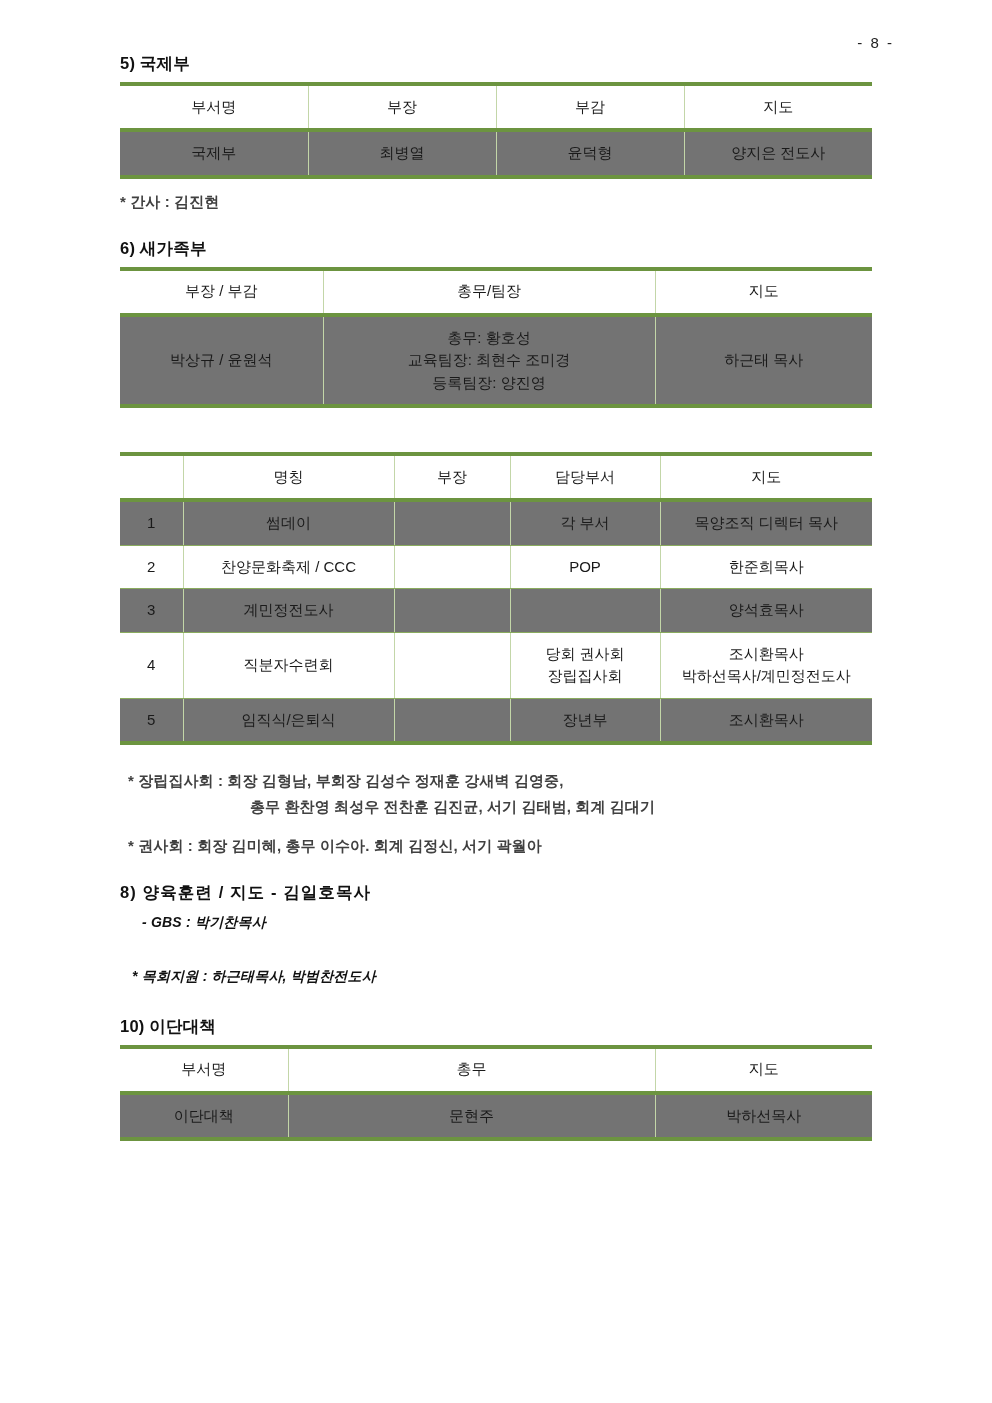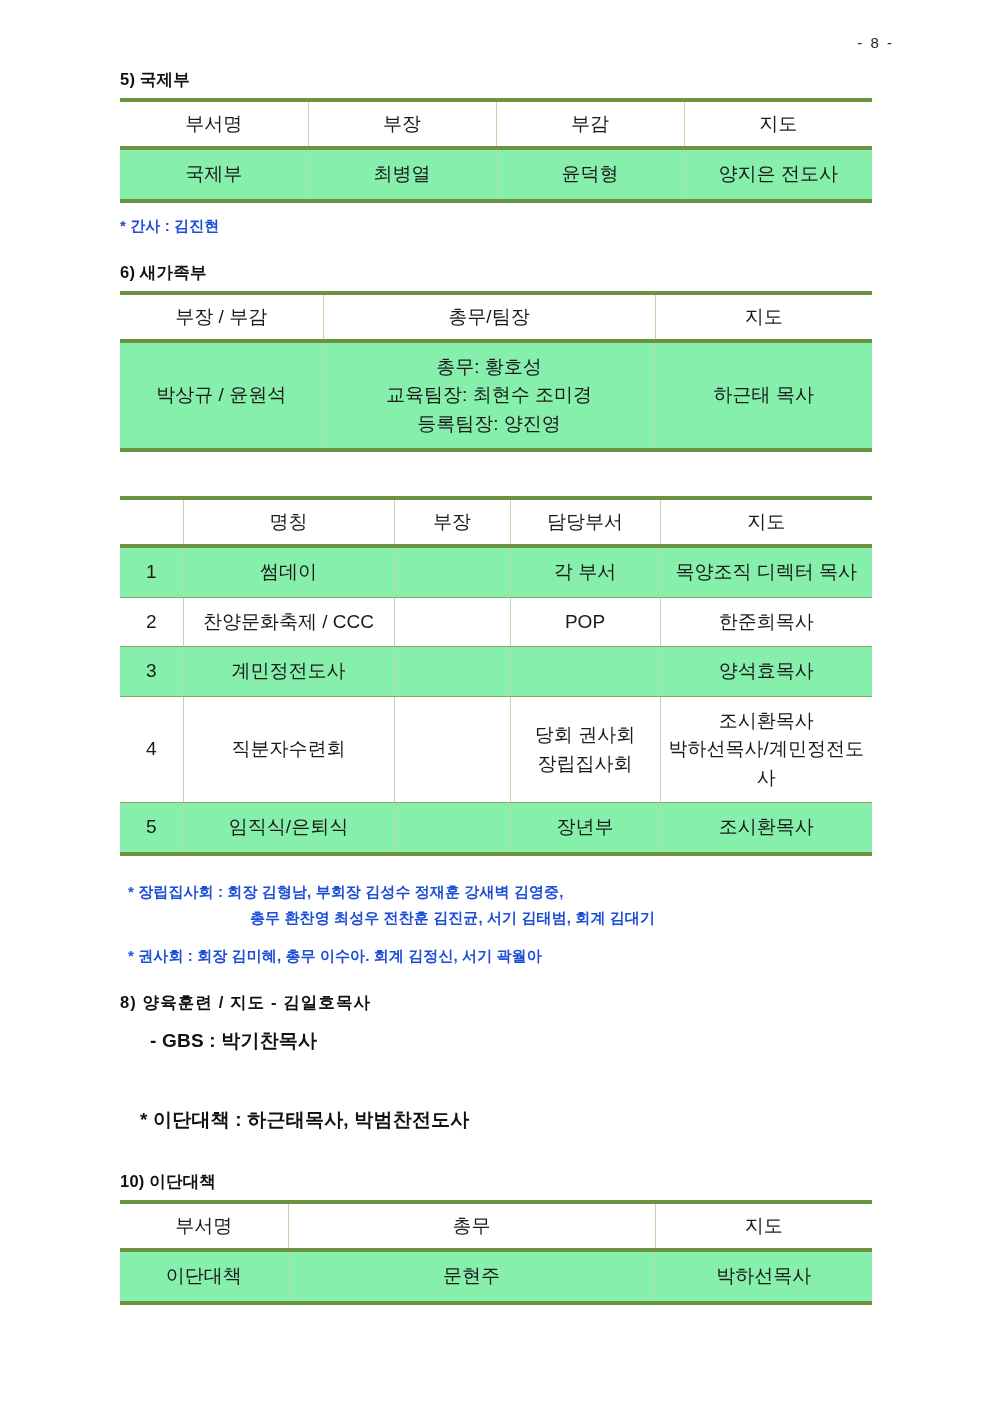--- a/index.html
+++ b/index.html
@@ -32,67 +32,68 @@
     right: 98px;
     font-size: 15px;
     letter-spacing: 2px;
     color: #222;
   }
 
   
   .content {
     position: absolute;
     left: 120px;
-    top: 68px;
+    top: 52px;
     width: 752px;
   }
 
   
   .heading {
     font-size: 16.5px;
     font-weight: bold;
     color: #111;
     letter-spacing: 0.2px;
     margin: 0 0 8px 0;
     line-height: 1.35;
   }
   .heading.wide { letter-spacing: 1.1px; }
 
   .sub-line {
-    font-size: 19px;
+    font-size: 14px;
     font-weight: bold;
     color: #111;
-    margin: 12px;
+    margin: 4px;
     line-height: 1.7;
     letter-spacing: 0.2px;
+    font-style: italic;
   }
   .sub-line.indent1 { padding-left: 18px; }
   .sub-line.indent2 { padding-left: 8px; }
 
   .note {
     font-size: 15px;
     font-weight: bold;
-    color: #1d4ed8;
+    color: #404040;
     margin: 0;
     line-height: 1.72;
     letter-spacing: 0.1px;
   }
   .note.pad-left { padding-left: 8px; margin-top: 13px; }
   .note.hang { padding-left: 130px; }
 
   .spacer-sm { height: 10px; }
   .spacer-md { height: 22px; }
   .spacer-xl { height: 44px; }
 
   
   table.grid {
     width: 752px;
     border-collapse: collapse;
     table-layout: fixed;
-    font-size: 19px;
+    font-size: 15px;
     color: #1a1a1a;
   }
   table.grid thead th {
     font-weight: normal;
     text-align: center;
     vertical-align: middle;
     background: #ffffff;
     border-top: 4px solid #6c9440;
     border-bottom: 4px solid #6c9440;
     border-left: 1px solid #c3d6a8;
@@ -112,21 +113,21 @@
     padding: 10px 4px;
     line-height: 1.5;
   }
   table.grid tbody td:first-child { border-left: none; }
   table.grid tbody td:last-child  { border-right: none; text-align: center; }
 
   table.grid tbody tr:last-child td {
     border-bottom: 4px solid #6c9440;
   }
 
-  tr.shaded td { background: #86efac; }
+  tr.shaded td { background: #737373; }
   tr.plain  td { background: #ffffff; }
 
   .cell-multiline { white-space: pre-line; }
 
   
   .c-idx   { width: 63px; }
   .c-name  { width: 211px; }
   .c-boss  { width: 116px; }
   .c-dept  { width: 150px; }
   .c-guide { width: 212px; }
@@ -277,21 +278,21 @@
     <p class="note hang">총무 환찬영 최성우 전찬훈 김진균, 서기 김태범, 회계 김대기</p>
     <p class="note pad-left">* 권사회 : 회장 김미혜, 총무 이수아. 회계 김정신, 서기 곽월아</p>
 
     <div class="spacer-md"></div>
 
     <h2 class="heading wide">8) 양육훈련 / 지도 - 김일호목사</h2>
     <p class="sub-line indent1">- GBS : 박기찬목사</p>
 
     <div class="spacer-md"></div>
 
-    <p class="sub-line indent2">* 이단대책 : 하근태목사, 박범찬전도사</p>
+    <p class="sub-line indent2">* 목회지원 : 하근태목사, 박범찬전도사</p>
 
     <div class="spacer-md"></div>
 
     <h2 class="heading">10) 이단대책</h2>
 
     <table class="grid">
       <colgroup>
         <col class="t10-a">
           <col class="t10-b">
           <col class="t10-c">

